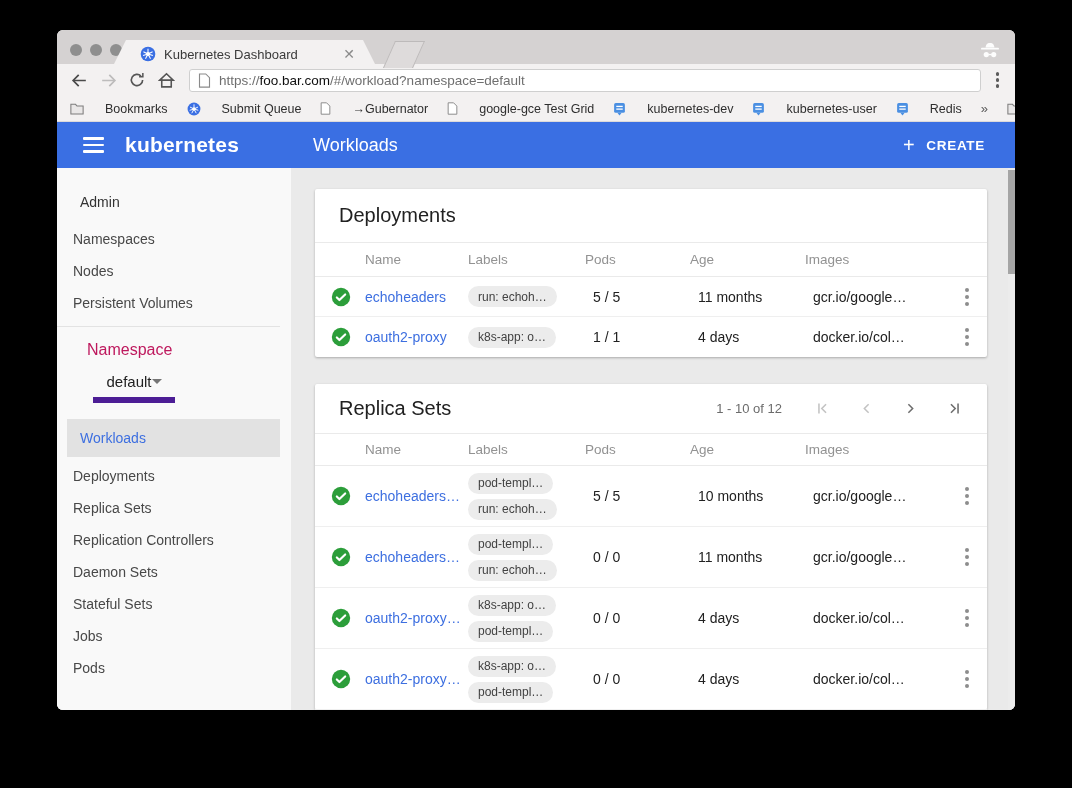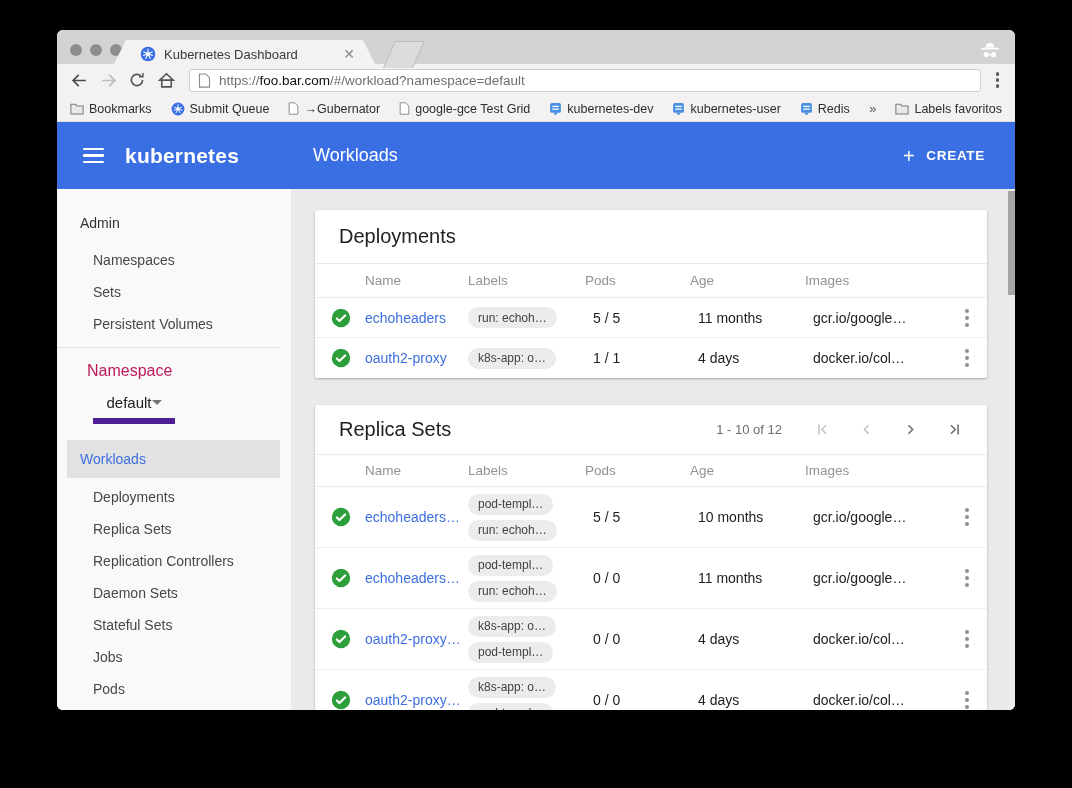--- a/index.html
+++ b/index.html
@@ -25,38 +25,38 @@
   .nav-icon { width:24px; height:22px; display:flex; align-items:center; justify-content:center; margin-right:5px; }
   .urlbar { flex:1; height:23px; background:#fff; border:1px solid #cfcfcf; border-radius:3px;
             display:flex; align-items:center; padding:0 8px; margin:0 9px 0 6px; overflow:hidden; }
   .url-text { font-size:13.5px; margin-left:8px; color:#6f6f6f; white-space:nowrap; }
   .url-domain { color:#0f0f0f; font-weight:normal; }
   .menu-dots { display:flex; flex-direction:column; gap:2.5px; align-items:center; padding:4px 6px; }
   .menu-dots i { width:3.5px; height:3.5px; border-radius:50%; background:#5c5c5c; }
 
   .bookmarksbar { height:26px; background:#f3f1f1; border-bottom:1px solid #dcdada;
                   display:flex; align-items:center; padding:0 13px; gap:19px; }
-  .bm-item { display:flex; align-items:center; gap:5px; font-size:12.5px; color:#2e2e2e; white-space:nowrap; }
+  .bm-item { display:flex; align-items:center; gap:21px; font-size:12.5px; color:#2e2e2e; white-space:nowrap; }
   .bm-overflow { margin-left:auto; color:#5a5a5a; font-size:13px; }
 
   
-  .appbar { height:67px; background:#3a6fe3; display:flex; align-items:center; color:#fff; }
+  .appbar { height:46px; background:#3a6fe3; display:flex; align-items:center; color:#fff; }
   .hamburger { margin-left:26px; width:21px; display:flex; flex-direction:column; gap:4px; cursor:pointer; }
   .hamburger i { height:2.5px; background:#fff; border-radius:1px; }
   .brand { font-size:21px; font-weight:bold; margin-left:21px; letter-spacing:.2px; }
   .apptitle { font-size:18px; margin-left:74px; }
   .create-btn { margin-left:auto; margin-right:30px; display:flex; align-items:center; gap:11px;
                 font-size:13.5px; font-weight:bold; letter-spacing:.7px; cursor:pointer; }
   .create-plus { font-size:20px; font-weight:normal; line-height:1; }
 
   
   .content { display:flex; height:600px; background:#eaeaea; }
   .sidebar { width:234px; background:#f9f9f9; flex-shrink:0; font-size:14px; }
   .side-admin { margin:18px 0 0 23px; line-height:32px; color:#333; }
-  .side-sub { margin-left:36px; line-height:32px; color:#484848; cursor:pointer; white-space:nowrap; }
+  .side-sub { margin-left:16px; line-height:32px; color:#484848; cursor:pointer; white-space:nowrap; }
   .first-sub { margin-top:5px; }
   .side-divider { height:1px; background:#e3e3e3; margin-top:7px; width:223px; }
   .ns-label { margin:7px 0 0 30px; line-height:32px; font-size:16px; color:#be185d; }
   .ns-select { margin:0 0 0 36px; width:82px; line-height:31px; border-bottom:6px solid #4c1d95;
                font-size:15px; color:#212121; display:flex; align-items:center; justify-content:center; cursor:pointer; }
   .caret { width:0; height:0; border:5px solid transparent; border-top-color:#757575; margin-top:5px; }
   .side-selected { margin:16px 11px 0 10px; height:38px; background:#e2e2e2; display:flex;
                    align-items:center; padding-left:13px; color:#3d6fe0; cursor:pointer; }
   .sub-list { margin-top:3px; }
 
@@ -249,21 +249,21 @@
         <span class="create-plus">+</span>
         <span>CREATE</span>
       </span>
     </div>
 
     <div class="content">
 
       <div class="sidebar">
         <div class="side-admin">Admin</div>
         <div class="side-sub first-sub">Namespaces</div>
-        <div class="side-sub">Sets</div>
+        <div class="side-sub">Nodes</div>
         <div class="side-sub">Persistent Volumes</div>
         <div class="side-divider"></div>
         <div class="ns-label">Namespace</div>
         <div class="ns-select">
           <span>default</span>
           <span class="caret"></span>
         </div>
         <div class="side-selected">Workloads</div>
         <div class="sub-list">
           <div class="side-sub">Deployments</div>

